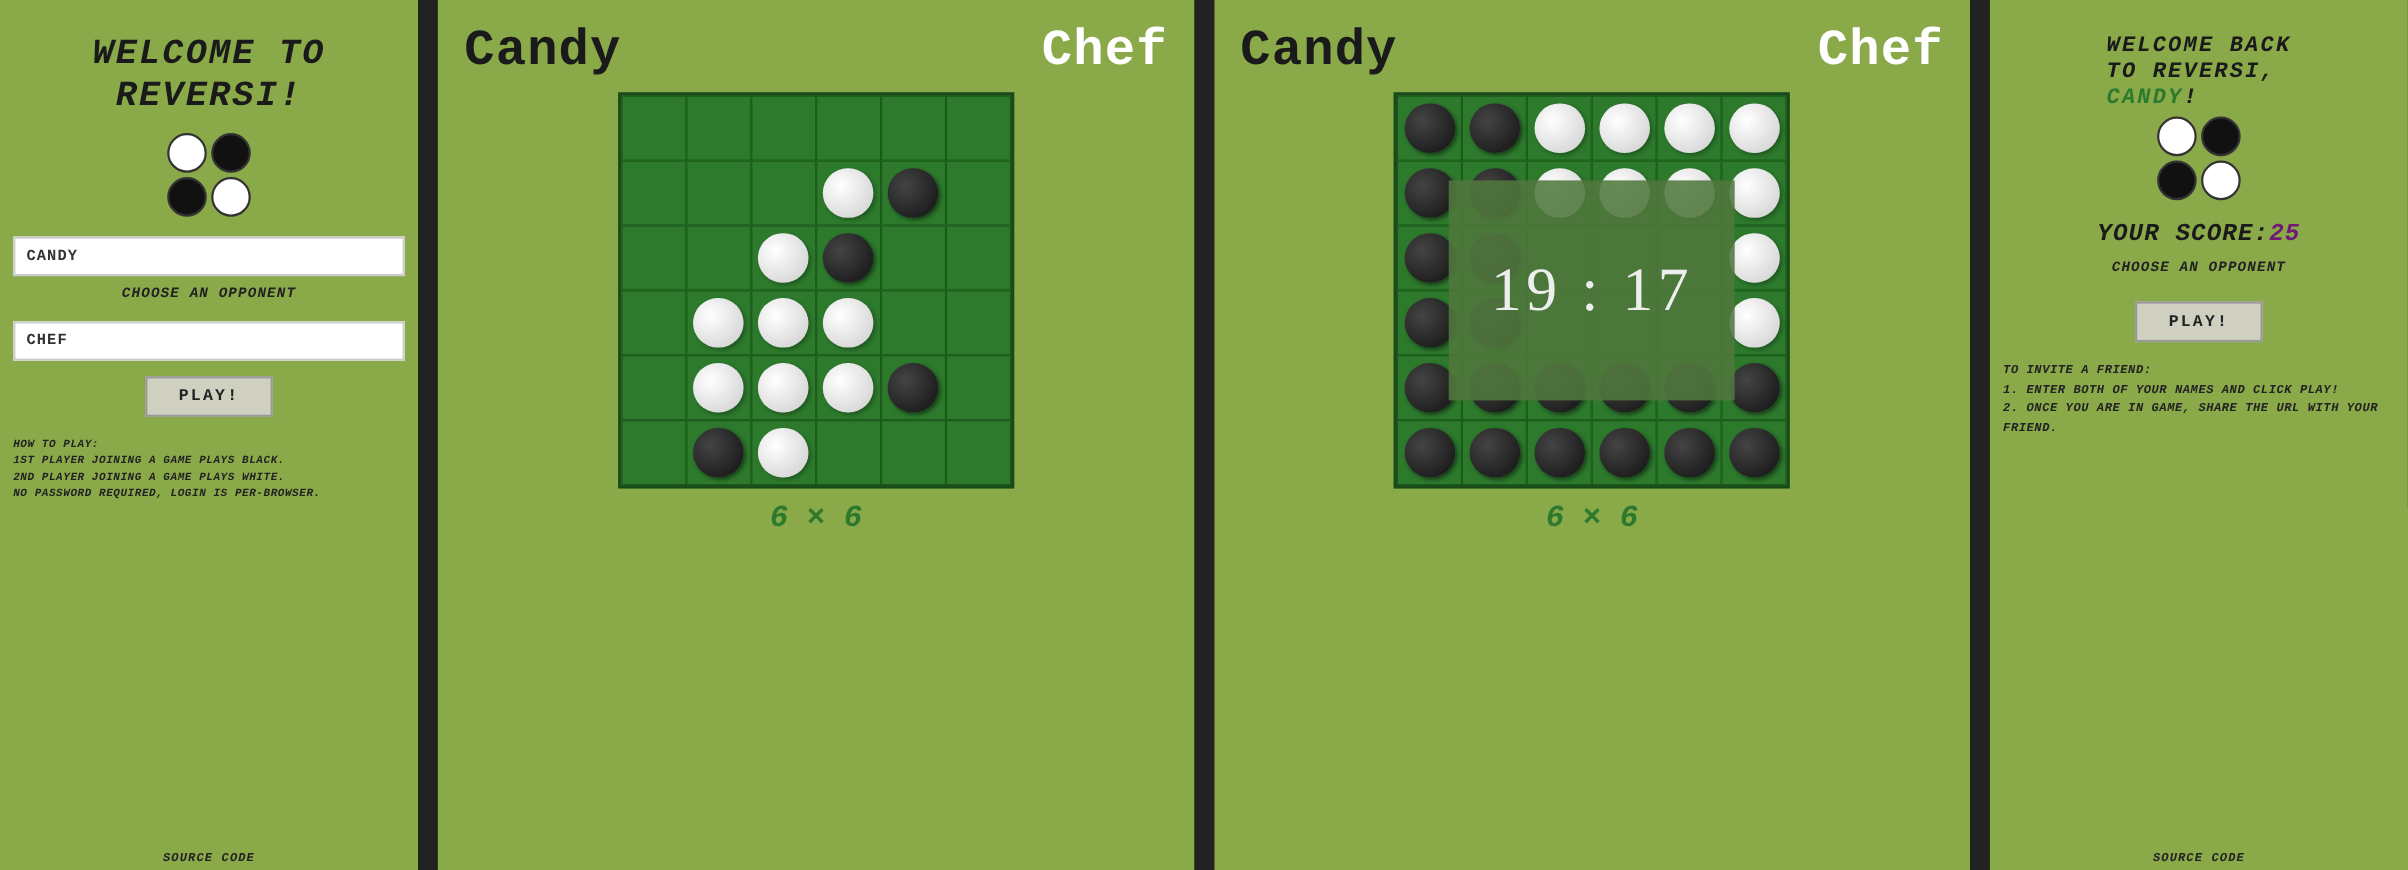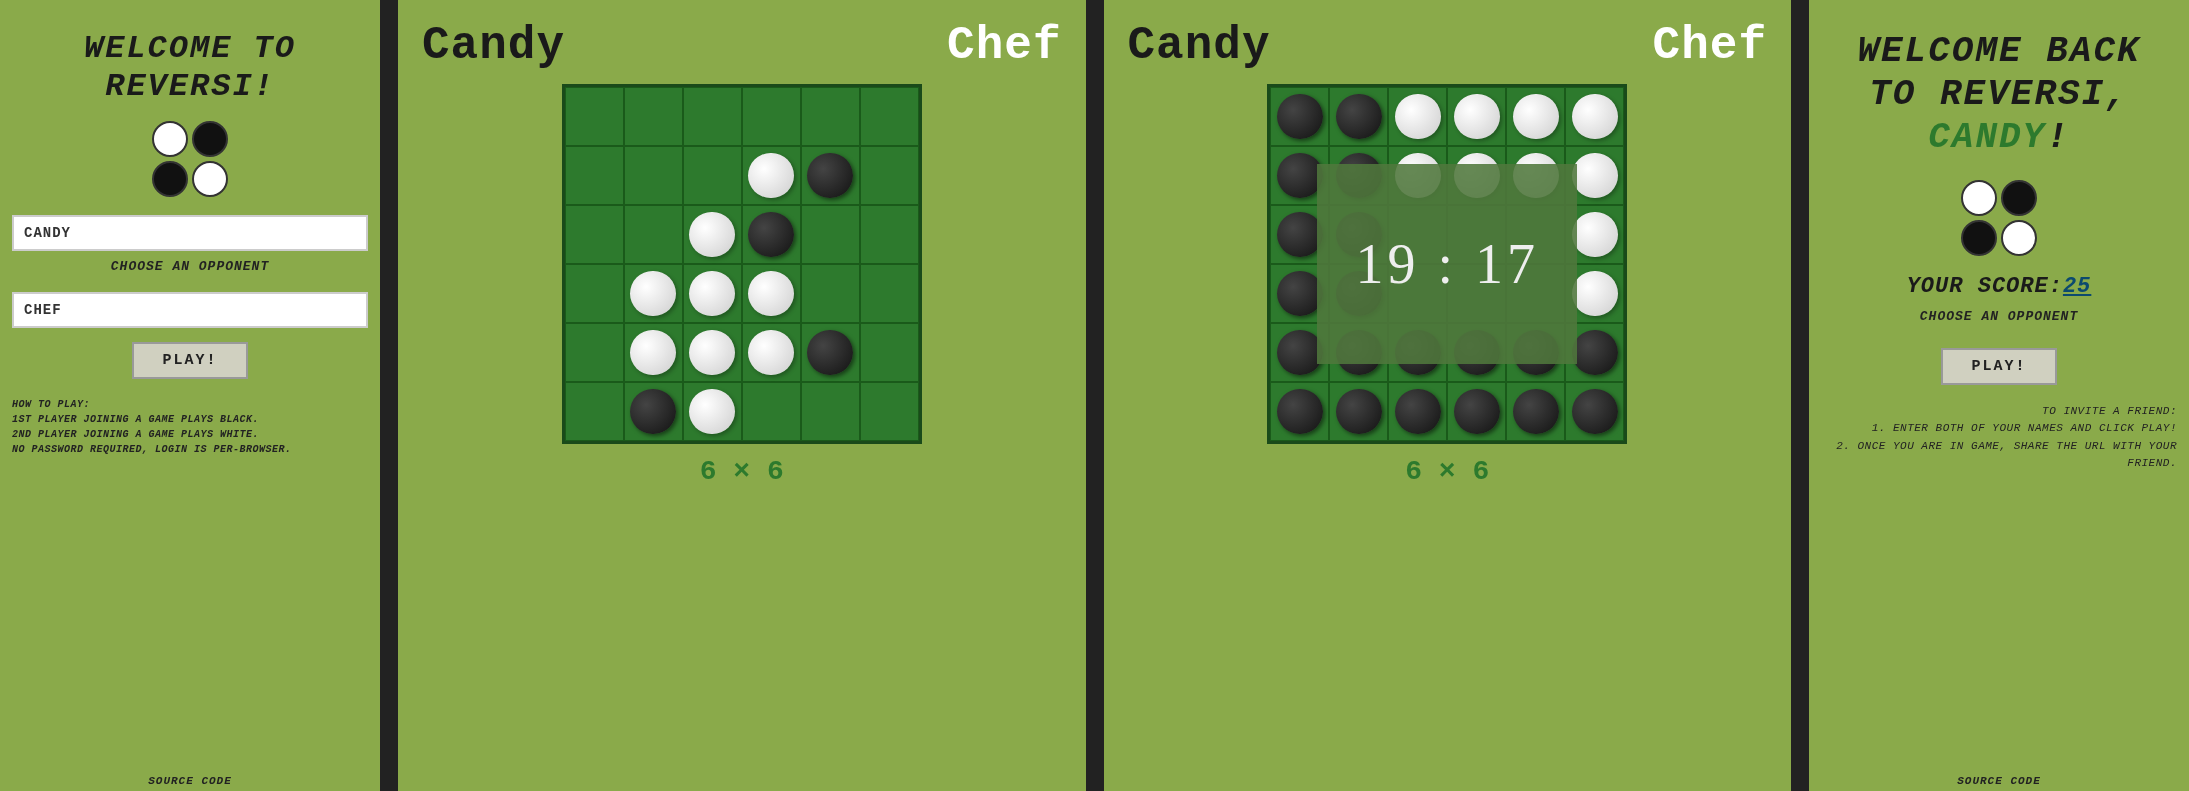--- a/index.html
+++ b/index.html
@@ -215,20 +215,21 @@
     .piece.white {
       background: radial-gradient(circle at 35% 35%, #fff, #ccc);
       box-shadow: 2px 2px 4px rgba(0,0,0,0.3);
     }
 
     .board-size-label {
       font-size: 28px;
       font-weight: 900;
       color: #2d7a2d;
       margin-top: 12px;
+      font-style: italic;
     }
 
     
     .score-overlay {
       position: absolute;
       top: 50%;
       left: 50%;
       transform: translate(-50%, -50%);
       background: rgba(80, 120, 60, 0.88);
       width: 260px;
@@ -240,61 +241,59 @@
       font-weight: 400;
       color: #eee;
       letter-spacing: 4px;
       font-family: Georgia, serif;
     }
 
     
     .welcome-back-title {
       font-family: 'Courier New', monospace;
       font-weight: 900;
-      font-size: 36px;
-      text-align: center;
+      font-size: 20px;
+      text-align: left;
       color: #1a1a1a;
       letter-spacing: 2px;
       text-transform: uppercase;
       line-height: 1.2;
-      margin-bottom: 20px;
+      margin-bottom: 4px;
       font-style: italic;
     }
 
     .candy-name {
       color: #2d7a2d;
       font-style: italic;
     }
 
     .your-score {
       font-family: 'Courier New', monospace;
       font-weight: 900;
       font-size: 22px;
       text-transform: uppercase;
       letter-spacing: 1px;
       color: #1a1a1a;
       font-style: italic;
       margin-bottom: 10px;
     }
 
     .score-num {
-      color: #0c4a6e;
-      text-decoration: underline;
+      color: #701a75;
     }
 
     .invite-info {
       font-size: 11px;
-      font-weight: 400;
+      font-weight: 700;
       text-transform: uppercase;
       letter-spacing: 0.5px;
       color: #222;
       line-height: 1.6;
       width: 100%;
       font-style: italic;
-      text-align: right;
     }
   </style>
 </head>
 <body>
 
 <div class="panel panel-left">
   <h1 class="welcome-title">
     <span>WELCOME TO</span><br>
     <span>REVERSI!</span>
   </h1>

